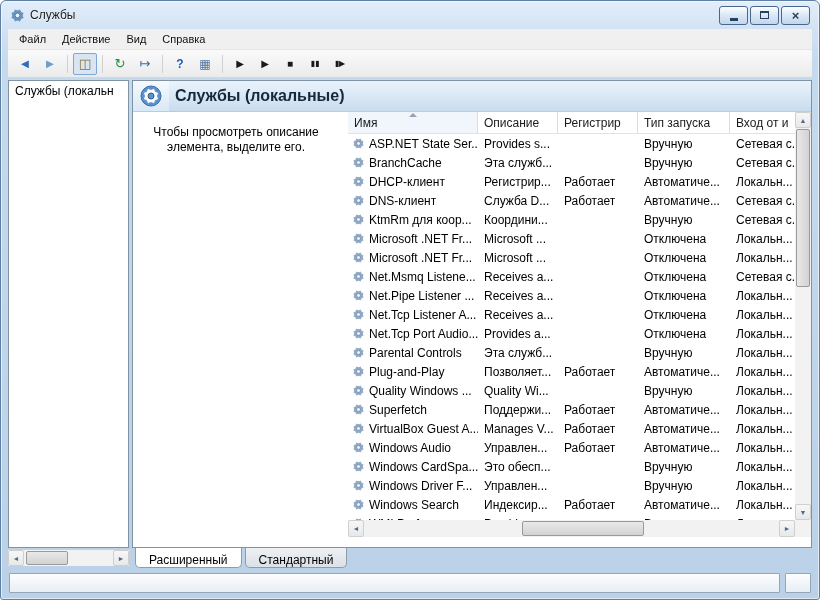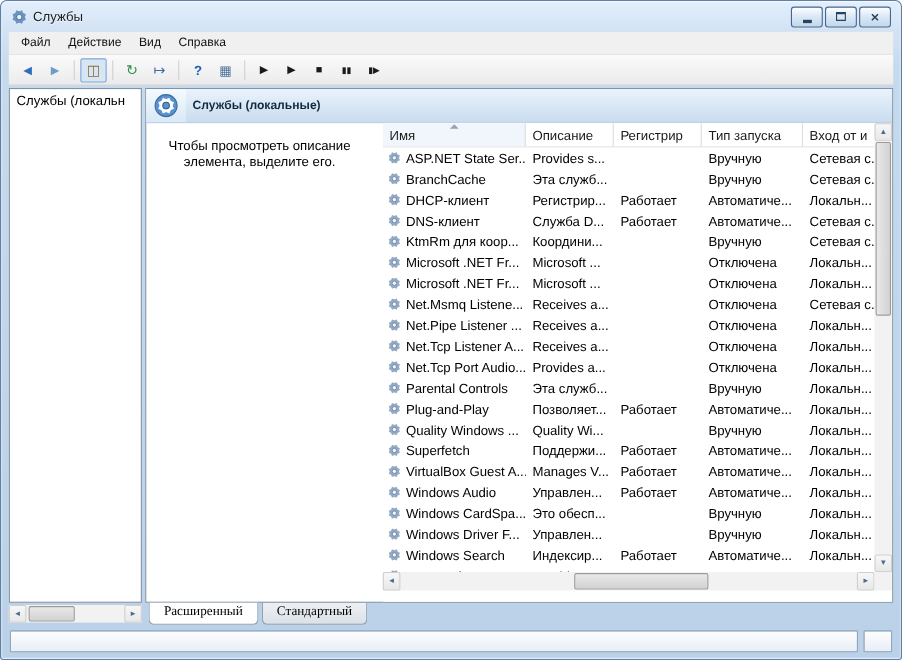--- a/index.html
+++ b/index.html
@@ -42,21 +42,21 @@
   
   .content{ height:470px; flex:0 0 auto; display:flex; gap:3px; padding-top:2px; }
   .tree-panel{ width:121px; flex:0 0 auto; background:#fff; border:1px solid #7f93a5; padding:3px 2px 0 6px; overflow:hidden; }
   .tree-root{ white-space:nowrap; font-size:12px; }
   .main-panel{ flex:1; min-width:0; background:#fff; border:1px solid #7f93a5; display:flex; flex-direction:column; }
 
   .main-header{ height:31px; flex:0 0 auto; display:flex; align-items:center;
     background:linear-gradient(180deg,#eaf3fc,#c9dcee); border-bottom:1px solid #b7cde3; }
   .header-icon-tile{ width:36px; height:100%; display:flex; align-items:center; justify-content:center;
     background:linear-gradient(180deg,#f5fafe,#d9e9f6); }
-  .header-title{ font-weight:bold; font-size:11px; color:#14293e; padding-left:6px; }
+  .header-title{ font-weight:bold; font-size:16px; color:#14293e; padding-left:6px; }
 
   .main-body{ flex:1; min-height:0; display:flex; }
   .hint-panel{ width:215px; flex:0 0 auto; padding:13px 18px 0 9px; line-height:15px; font-size:12px;text-align:center; }
 
   .table-area{ flex:1; min-width:0; display:grid; grid-template-columns:1fr 16px; grid-template-rows:1fr 17px 10px; }
   .listview{ grid-column:1; grid-row:1; display:flex; flex-direction:column; overflow:hidden; background:#fff; }
   .lv-header{ height:22px; flex:0 0 auto; display:flex; border-bottom:1px solid #e3e3e3; background:#fff; }
   .lv-h{ position:relative; display:flex; align-items:center; padding:0 6px; border-right:1px solid #dcdcdc; white-space:nowrap; overflow:hidden; font-size:12px; color:#1a1a1a; }
   .lv-h.sorted{ background:#f0f6fc; }
   .sort-arrow{ position:absolute; top:1px; left:50%; margin-left:-4px; width:0; height:0;
@@ -85,23 +85,23 @@
     background:linear-gradient(90deg,#e9e9e9,#d2d2d2); border:1px solid #9a9a9a; border-radius:2px; }
   .htrack{ flex:1; position:relative; }
   .hthumb{ position:absolute; top:1px; bottom:1px; left:38%; width:122px;
     background:linear-gradient(#e9e9e9,#d2d2d2); border:1px solid #9a9a9a; border-radius:2px; }
   .hthumb.small{ left:2px; width:42px; }
 
   
   .bottom-row{ height:21px; flex:0 0 auto; display:flex; gap:3px; }
   .tree-hscroll{ width:121px; flex:0 0 auto; height:16px; margin-top:2px; background:#f2f2f2; display:flex; }
   .tabs{ flex:1; display:flex; padding-left:3px; }
-  .tab{ height:20px; display:flex; align-items:flex-start; padding:0 13px; margin-right:3px;
+  .tab{ height:20px; display:flex; align-items:flex-end; padding:0 13px; margin-right:3px;
     border:1px solid #8e9caa; border-top:none; border-radius:0 0 5px 5px;
-    background:linear-gradient(#eef0f3,#dbe1e8); font-size:12px;font-family:Liberation Serif, serif; }
+    background:linear-gradient(#eef0f3,#dbe1e8); font-size:12px; }
   .tab.active{ background:#fff; }
 
   
   .statusbar{ flex:1; display:flex; align-items:stretch; gap:5px; padding:4px 1px 6px; }
   .status-pane{ flex:1; border:1px solid #93a6ba; border-radius:1px; background:linear-gradient(#fdfdfe,#e7eef6); }
   .status-pane.small{ flex:0 0 26px; }
 </style>
 </head>
 <body>
 

